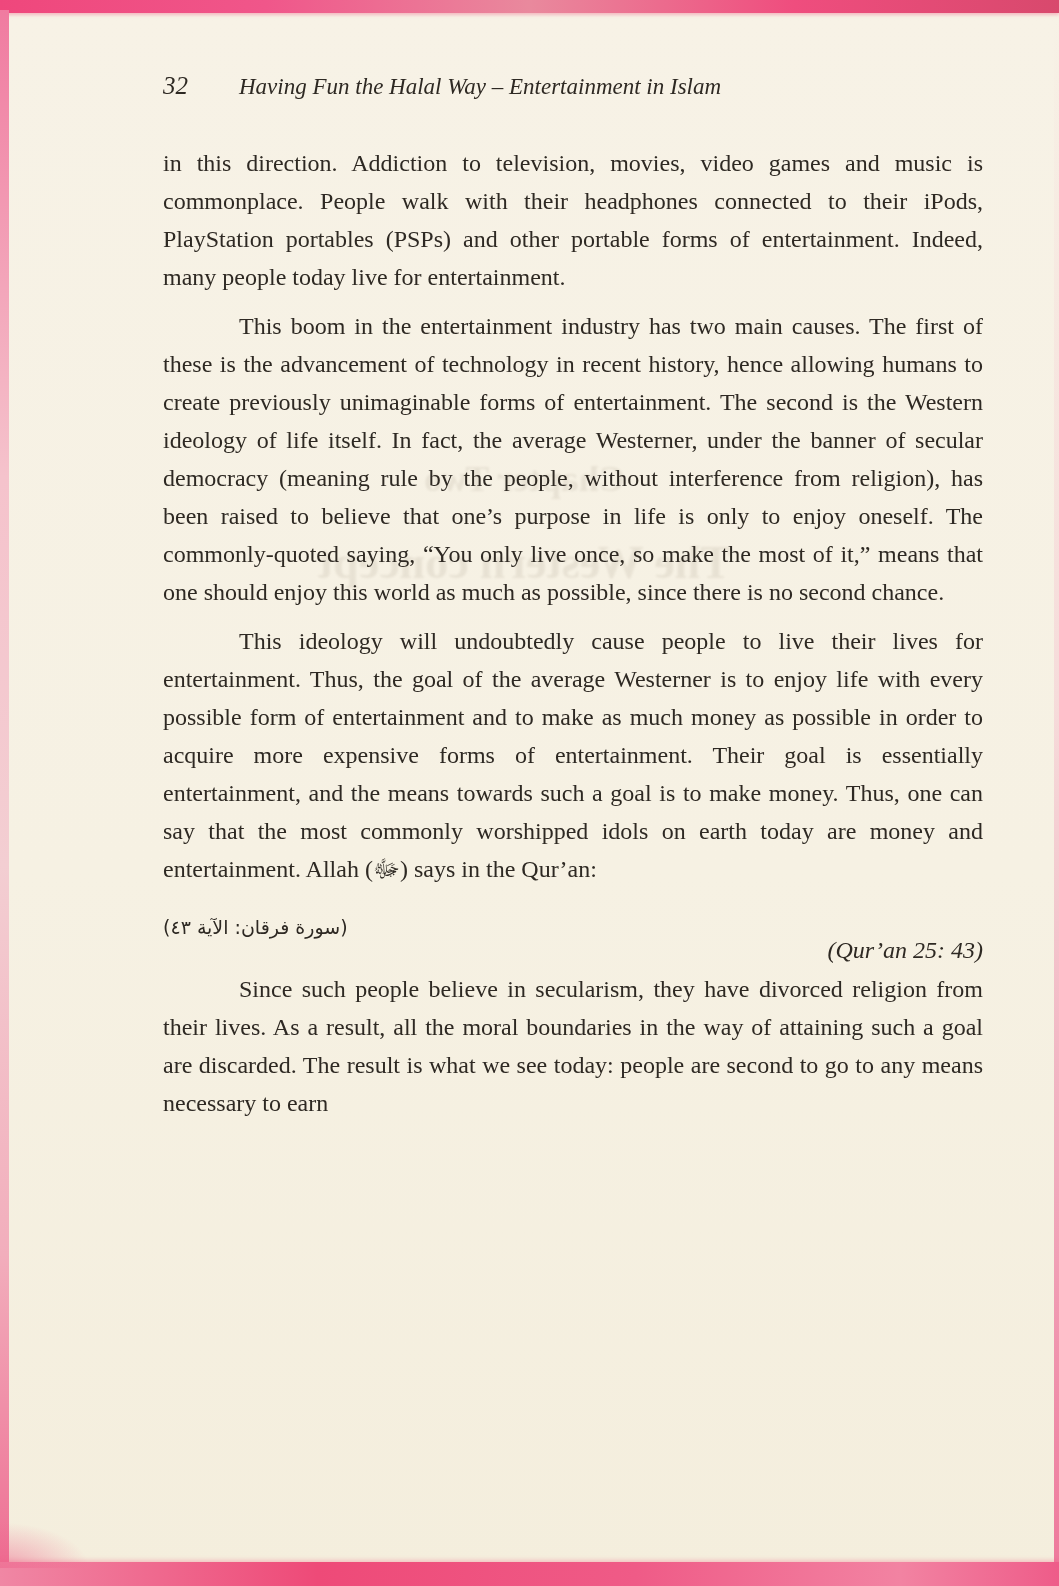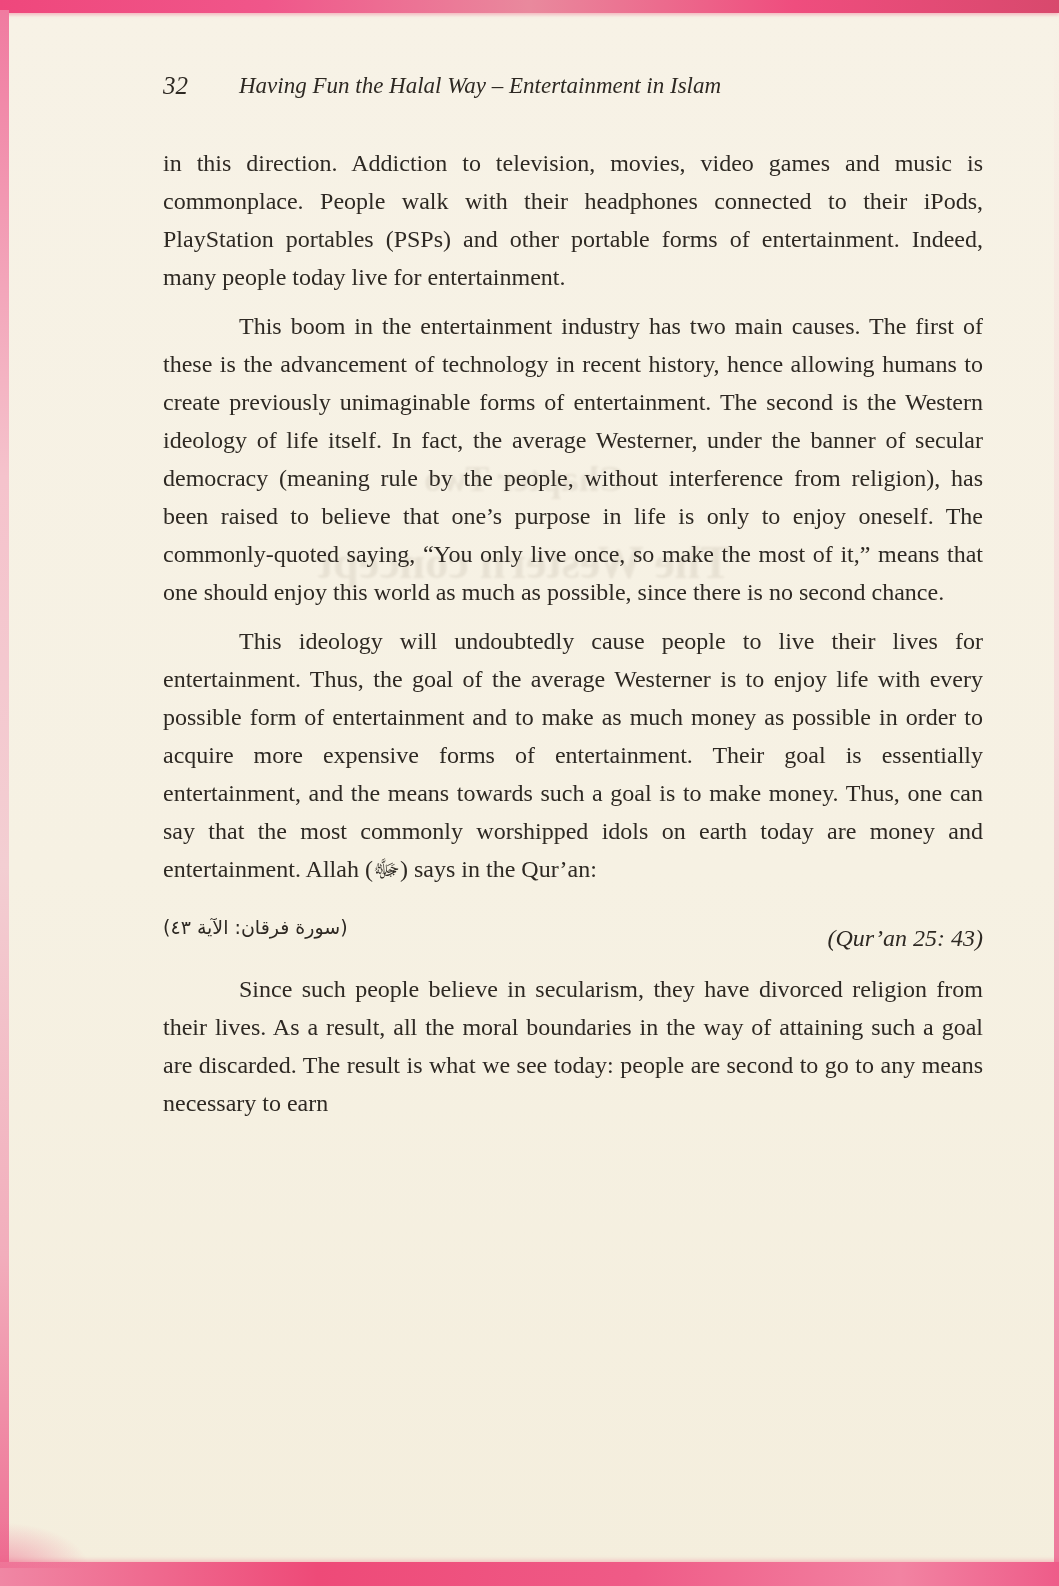--- a/index.html
+++ b/index.html
@@ -55,21 +55,21 @@
   
   .page {
     position: absolute;
     inset: 0;
     z-index: 2;
     padding: 72px 76px 0 163px;
     box-sizing: border-box;
   }
   .running-header {
     display: flex;
-    align-items: center;
+    align-items: flex-end;
     font-style: italic;
     font-size: 23px;
   }
   .page-number {
     min-width: 42px;
     margin-right: 34px;
     font-size: 25px;
   }
   .page-body { margin-top: 44px; font-size: 24px; line-height: 38px; }
 
@@ -115,21 +115,21 @@
   .translation {
     position: relative;
     margin: 28px 0 0 0;
     text-align: justify;
     font-size: 24px;
     line-height: 39px;
   }
   .quran-ref {
     position: absolute;
     right: 0;
-    bottom: 12px;
+    bottom: 0;
     font-style: italic;
   }
   .after-verse { margin-top: 20px; }
 </style>
 </head>
 <body>
 
 <div class="scan">
 
   <div class="edge edge-top"></div>

